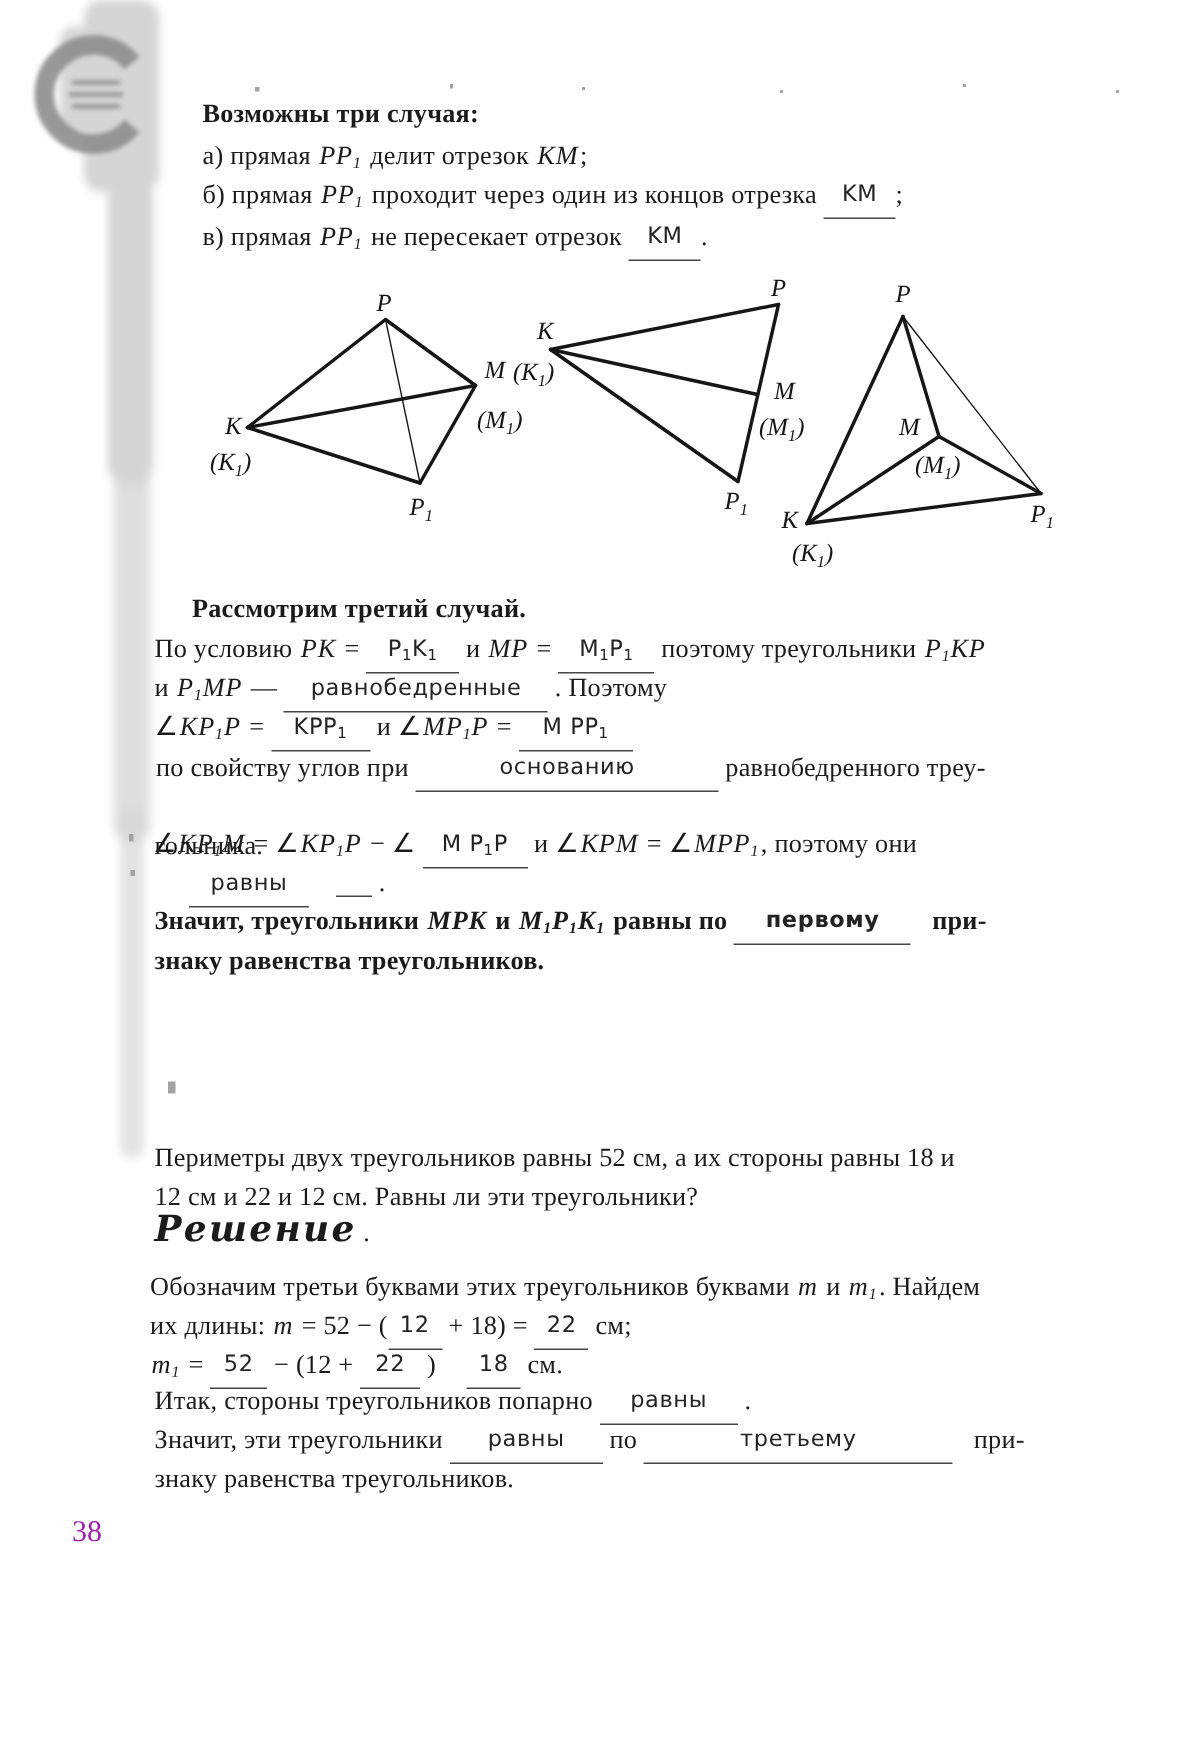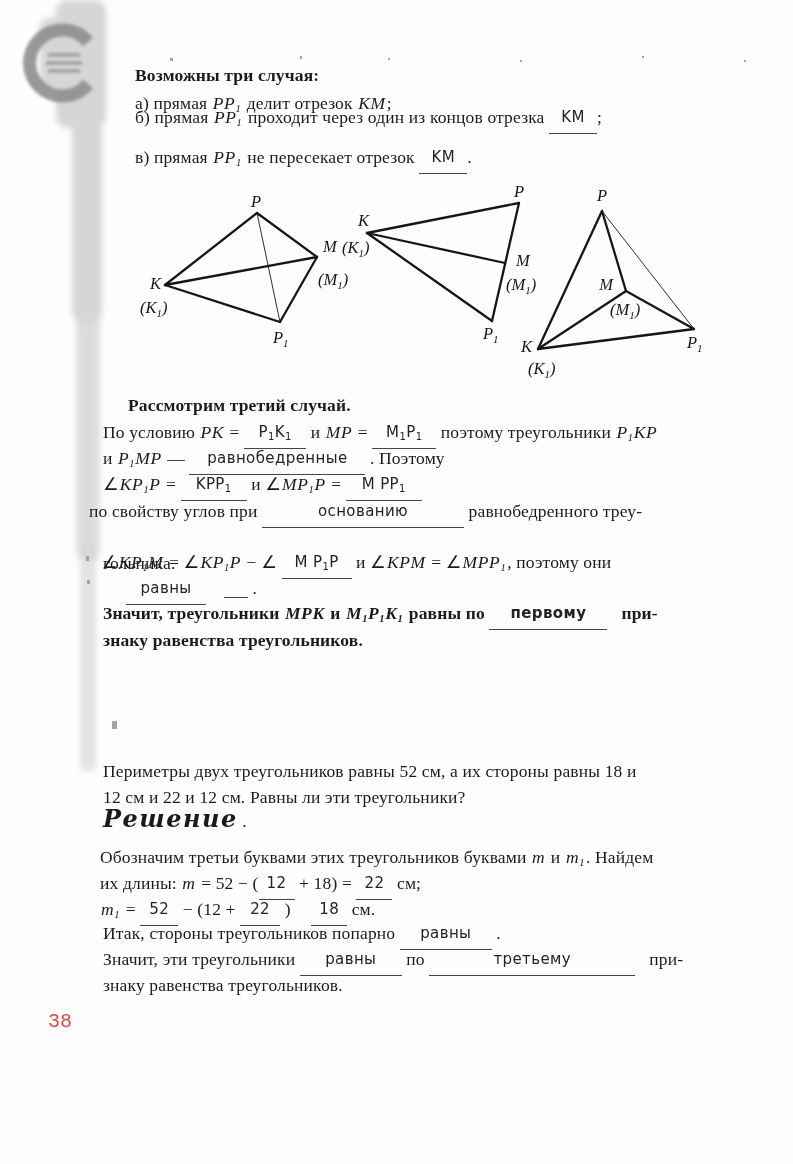--- a/index.html
+++ b/index.html
@@ -35,21 +35,21 @@
     display:inline-block;border-bottom:1.4px solid #454545;
     height:20px;vertical-align:-4px;
   }
   .seg-space{display:inline-block;}
   .seg-script{
     font-family:"DejaVu Serif", serif;font-style:italic;font-weight:bold;
     font-size:24px;letter-spacing:1.5px;
   }
   .page-num{
     position:absolute;left:48px;top:1010px;z-index:2;
-    font-family:Liberation Mono, monospace;font-size:20px;color:#ef4444;
+    font-family:Liberation Serif, serif;font-size:20px;color:#a21caf;
   }
   .dlabel{
     font-family:"Liberation Serif", serif;font-style:italic;
     font-size:16.5px;fill:#161616;
   }
 </style>
 </head>
 <body>
 
 <svg class="artifact-layer" width="793" height="800" viewBox="0 0 793 800" aria-hidden="true">
@@ -126,27 +126,27 @@
       <text x="528" y="374" class="dlabel"><tspan>(K</tspan><tspan font-size="11" dy="4">1</tspan><tspan font-size="16.5" dy="-4">)</tspan></text>
       <text x="613" y="290" text-anchor="end" class="dlabel"><tspan>M</tspan></text>
       <text x="610" y="315" class="dlabel"><tspan>(M</tspan><tspan font-size="11" dy="4">1</tspan><tspan font-size="16.5" dy="-4">)</tspan></text>
       <text x="687" y="348" class="dlabel"><tspan>P</tspan><tspan font-size="11" dy="4">1</tspan></text>
     </g>
   </svg>
 
 <div class="text-layer">
     <div class="line bold" style="left: 135px; top: 64px;"><span class="seg-plain">Возможны три случая:</span></div>
     <div class="line" style="left: 135px; top: 92px;"><span class="seg-plain">а) прямая </span><span class="seg-var">PP<sub>1</sub></span><span class="seg-plain"> делит отрезок </span><span class="seg-var">KM</span><span class="seg-plain">;</span></div>
-    <div class="line" style="left: 135px; top: 106px;"><span class="seg-plain">б) прямая </span><span class="seg-var">PP<sub>1</sub></span><span class="seg-plain"> проходит через один из концов отрезка </span><span class="seg-hand" style="min-width: 42px;"><span class="hand-t">KM</span></span><span class="seg-plain">;</span></div>
+    <div class="line" style="left: 135px; top: 118px;"><span class="seg-plain">б) прямая </span><span class="seg-var">PP<sub>1</sub></span><span class="seg-plain"> проходит через один из концов отрезка </span><span class="seg-hand" style="min-width: 42px;"><span class="hand-t">KM</span></span><span class="seg-plain">;</span></div>
     <div class="line" style="left: 135px; top: 146px;"><span class="seg-plain">в) прямая </span><span class="seg-var">PP<sub>1</sub></span><span class="seg-plain"> не пересекает отрезок </span><span class="seg-hand" style="min-width: 42px;"><span class="hand-t">KM</span></span><span class="seg-plain">.</span></div>
     <div class="line bold" style="left: 128px; top: 394px;"><span class="seg-plain">Рассмотрим третий случай.</span></div>
     <div class="line" style="left: 103px; top: 421px;"><span class="seg-plain">По условию </span><span class="seg-var">PK</span><span class="seg-plain"> = </span><span class="seg-hand" style="min-width: 56px;"><span class="hand-t">P<sub>1</sub>K<sub>1</sub></span></span><span class="seg-plain"> и </span><span class="seg-var">MP</span><span class="seg-plain"> = </span><span class="seg-hand" style="min-width: 58px;"><span class="hand-t">M<sub>1</sub>P<sub>1</sub></span></span><span class="seg-plain"> поэтому треугольники </span><span class="seg-var">P<sub>1</sub>KP</span></div>
     <div class="line" style="left: 103px; top: 447px;"><span class="seg-plain">и </span><span class="seg-var">P<sub>1</sub>MP</span><span class="seg-plain"> — </span><span class="seg-hand" style="min-width: 170px;"><span class="hand-t">равнобедренные</span></span><span class="seg-plain"> . Поэтому</span></div>
     <div class="line" style="left: 103px; top: 473px;"><span class="seg-plain">∠</span><span class="seg-var">KP<sub>1</sub>P</span><span class="seg-plain"> = </span><span class="seg-hand" style="min-width: 60px;"><span class="hand-t">KPP<sub>1</sub></span></span><span class="seg-plain"> и ∠</span><span class="seg-var">MP<sub>1</sub>P</span><span class="seg-plain"> = </span><span class="seg-hand" style="min-width: 70px;"><span class="hand-t">M PP<sub>1</sub></span></span></div>
-    <div class="line" style="left: 89px; top: 500px;"><span class="seg-plain">по свойству углов при </span><span class="seg-hand" style="min-width: 196px;"><span class="hand-t">основанию</span></span><span class="seg-plain"> равнобедренного треу-</span></div>
+    <div class="line" style="left: 104px; top: 500px;"><span class="seg-plain">по свойству углов при </span><span class="seg-hand" style="min-width: 196px;"><span class="hand-t">основанию</span></span><span class="seg-plain"> равнобедренного треу-</span></div>
     <div class="line" style="left: 103px; top: 552px;"><span class="seg-plain">гольника.</span></div>
     <div class="line" style="left: 102px; top: 551px;"><span class="seg-plain">∠</span><span class="seg-var">KP<sub>1</sub>M</span><span class="seg-plain"> = ∠</span><span class="seg-var">KP<sub>1</sub>P</span><span class="seg-plain"> − ∠ </span><span class="seg-hand" style="min-width: 64px;"><span class="hand-t">M P<sub>1</sub>P</span></span><span class="seg-plain"> и ∠</span><span class="seg-var">KPM</span><span class="seg-plain"> = ∠</span><span class="seg-var">MPP<sub>1</sub></span><span class="seg-plain">, поэтому они</span></div>
     <div class="line" style="left: 126px; top: 577px;"><span class="seg-hand" style="min-width: 74px;"><span class="hand-t">равны</span></span><span class="seg-space" style="width: 18px;"></span><span class="seg-blank" style="width: 24px;"></span><span class="seg-plain"> .</span></div>
     <div class="line bold" style="left: 103px; top: 602px;"><span class="seg-plain">Значит, треугольники </span><span class="seg-var">MPK</span><span class="seg-plain"> и </span><span class="seg-var">M<sub>1</sub>P<sub>1</sub>K<sub>1</sub></span><span class="seg-plain"> равны по </span><span class="seg-hand" style="min-width: 112px;"><span class="hand-t">первому</span></span><span class="seg-space" style="width: 14px;"></span><span class="seg-plain">при-</span></div>
     <div class="line bold" style="left: 103px; top: 629px;"><span class="seg-plain">знаку равенства треугольников.</span></div>
     <div class="line" style="left: 103px; top: 760px; text-align: center;"><span class="seg-plain">Периметры двух треугольников равны 52 см, а их стороны равны 18 и</span></div>
     <div class="line" style="left: 103px; top: 786px;"><span class="seg-plain">12 см и 22 и 12 см. Равны ли эти треугольники?</span></div>
     <div class="line" style="left: 103px; top: 808px;"><span class="seg-script">Решение</span><span class="seg-plain"> .</span></div>
     <div class="line" style="left: 100px; top: 846px;"><span class="seg-plain">Обозначим третьи буквами этих треугольников буквами </span><span class="seg-var">m</span><span class="seg-plain"> и </span><span class="seg-var">m<sub>1</sub></span><span class="seg-plain">. Найдем</span></div>
     <div class="line" style="left: 100px; top: 872px;"><span class="seg-plain">их длины: </span><span class="seg-var">m</span><span class="seg-plain"> = 52 − (</span><span class="seg-hand" style="min-width: 30px;"><span class="hand-t">12</span></span><span class="seg-plain"> + 18) = </span><span class="seg-hand" style="min-width: 30px;"><span class="hand-t">22</span></span><span class="seg-plain"> см;</span></div>

